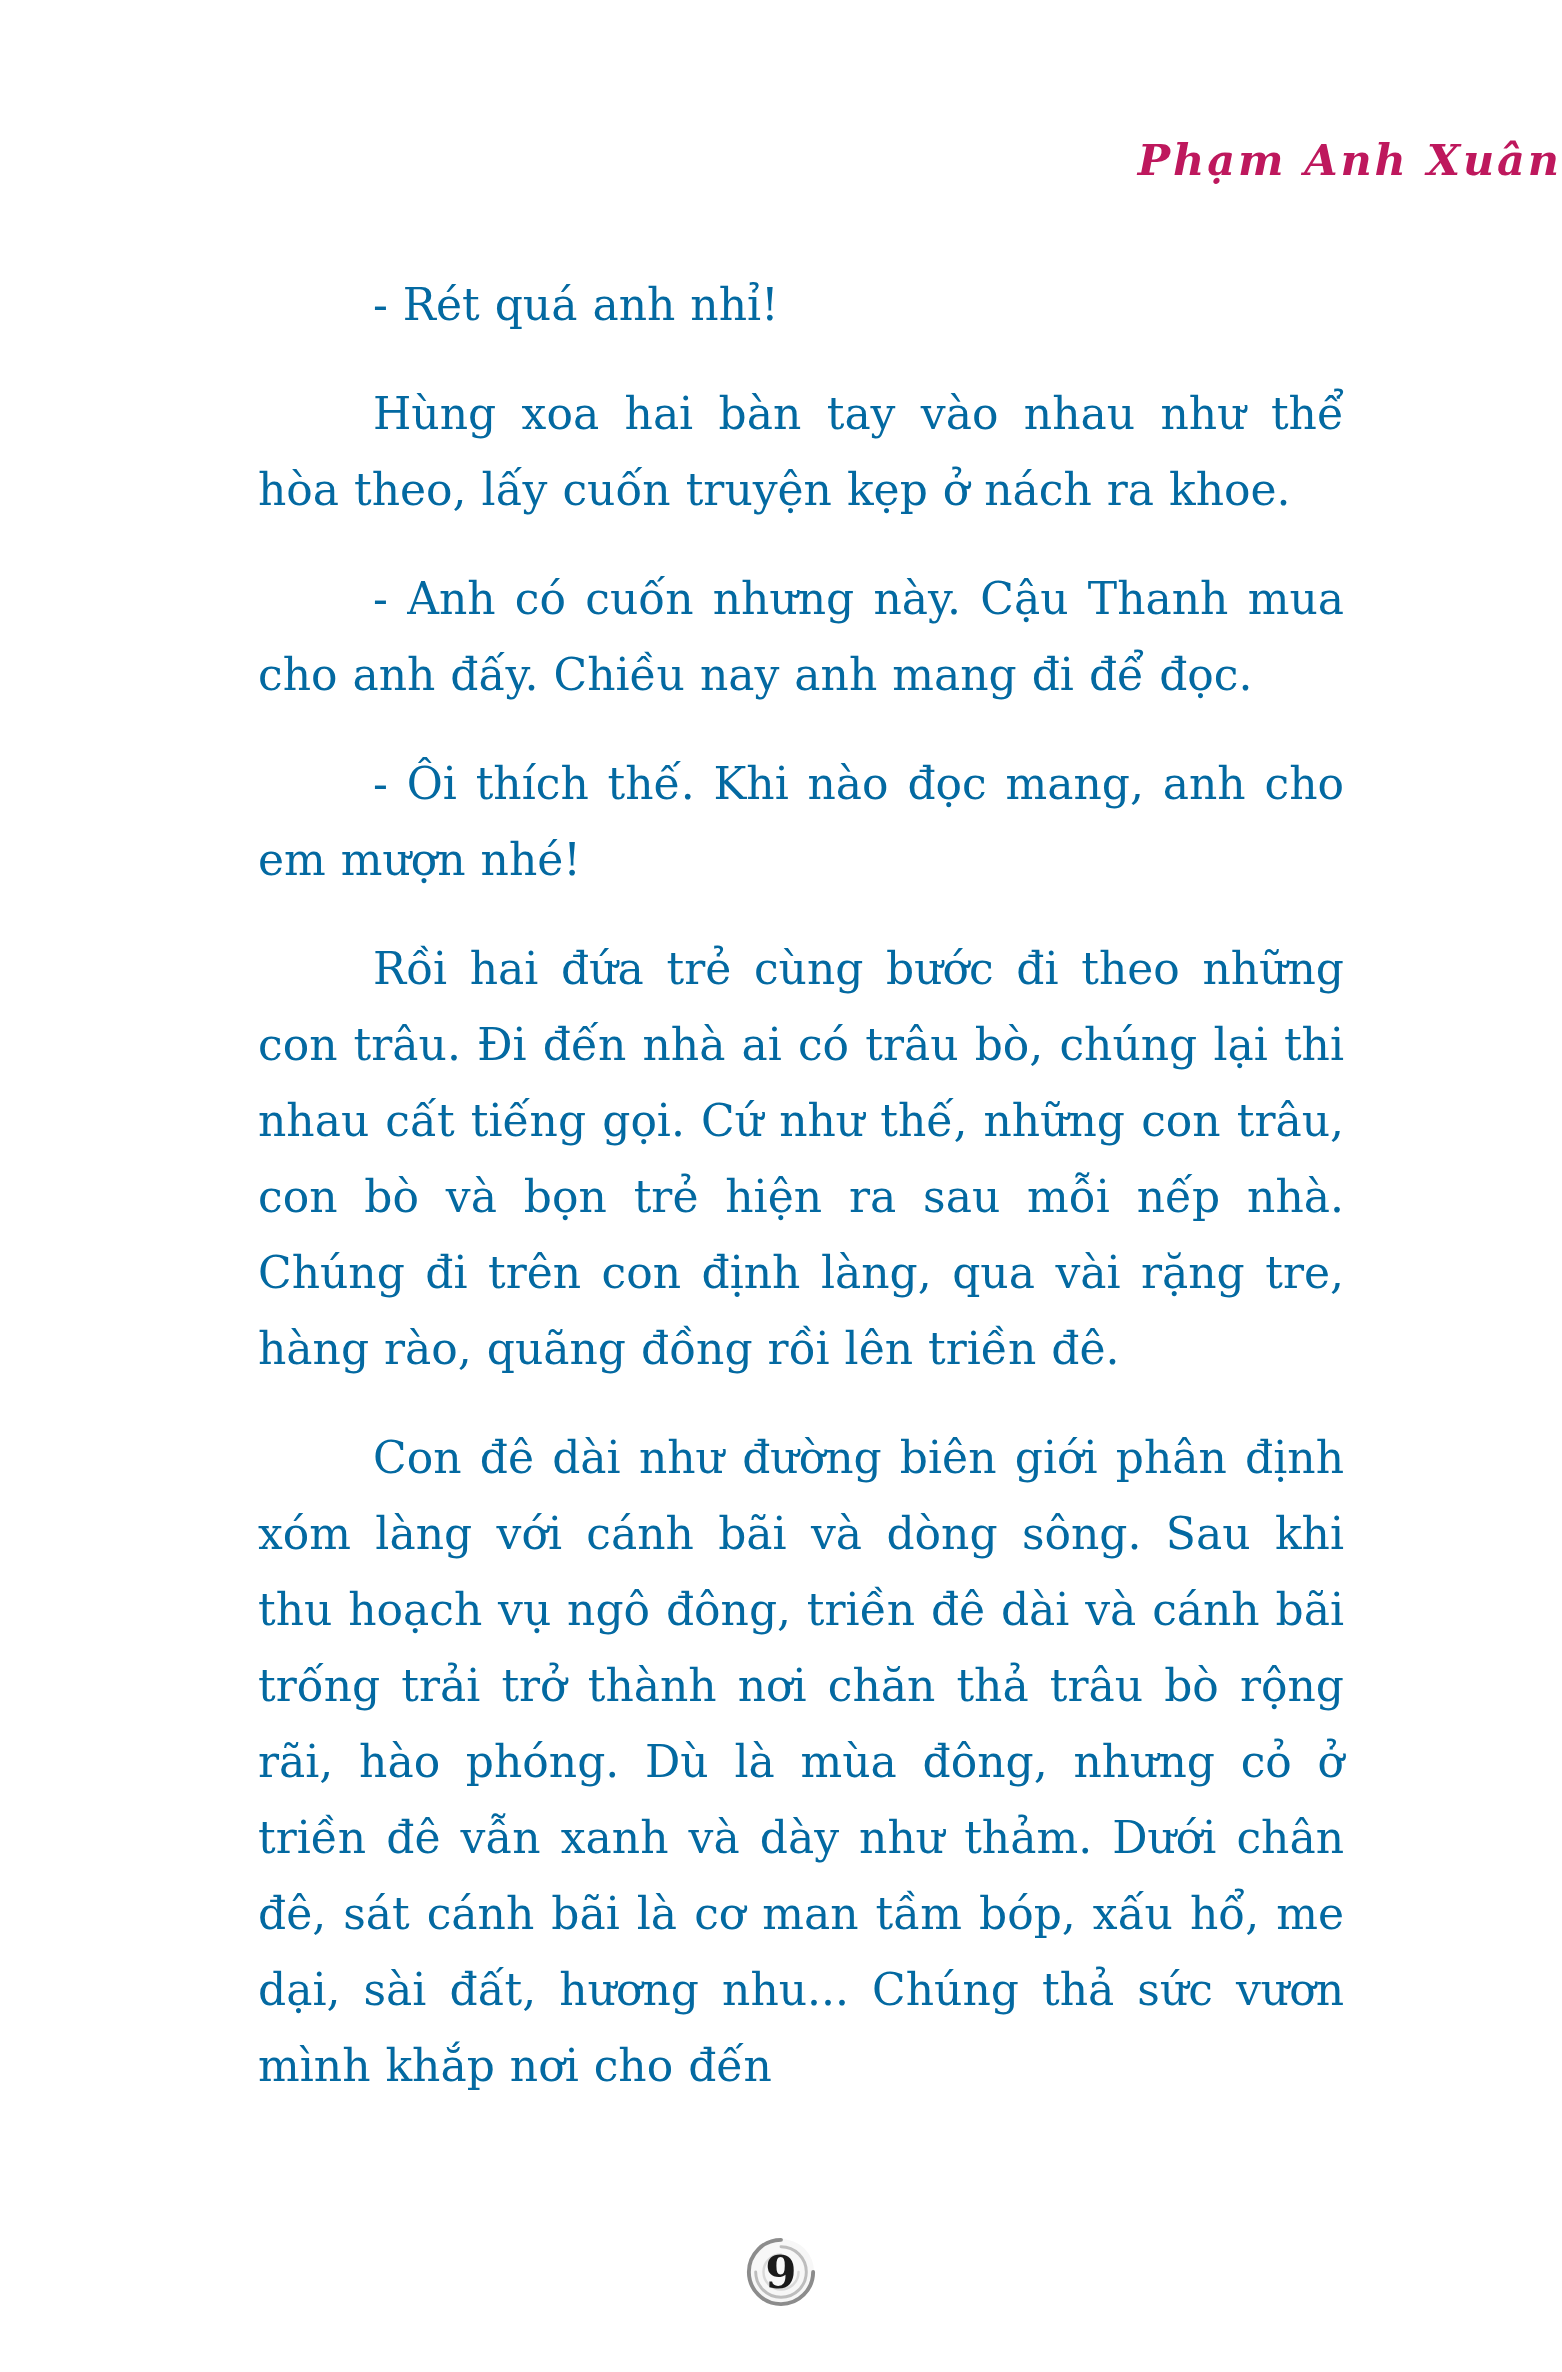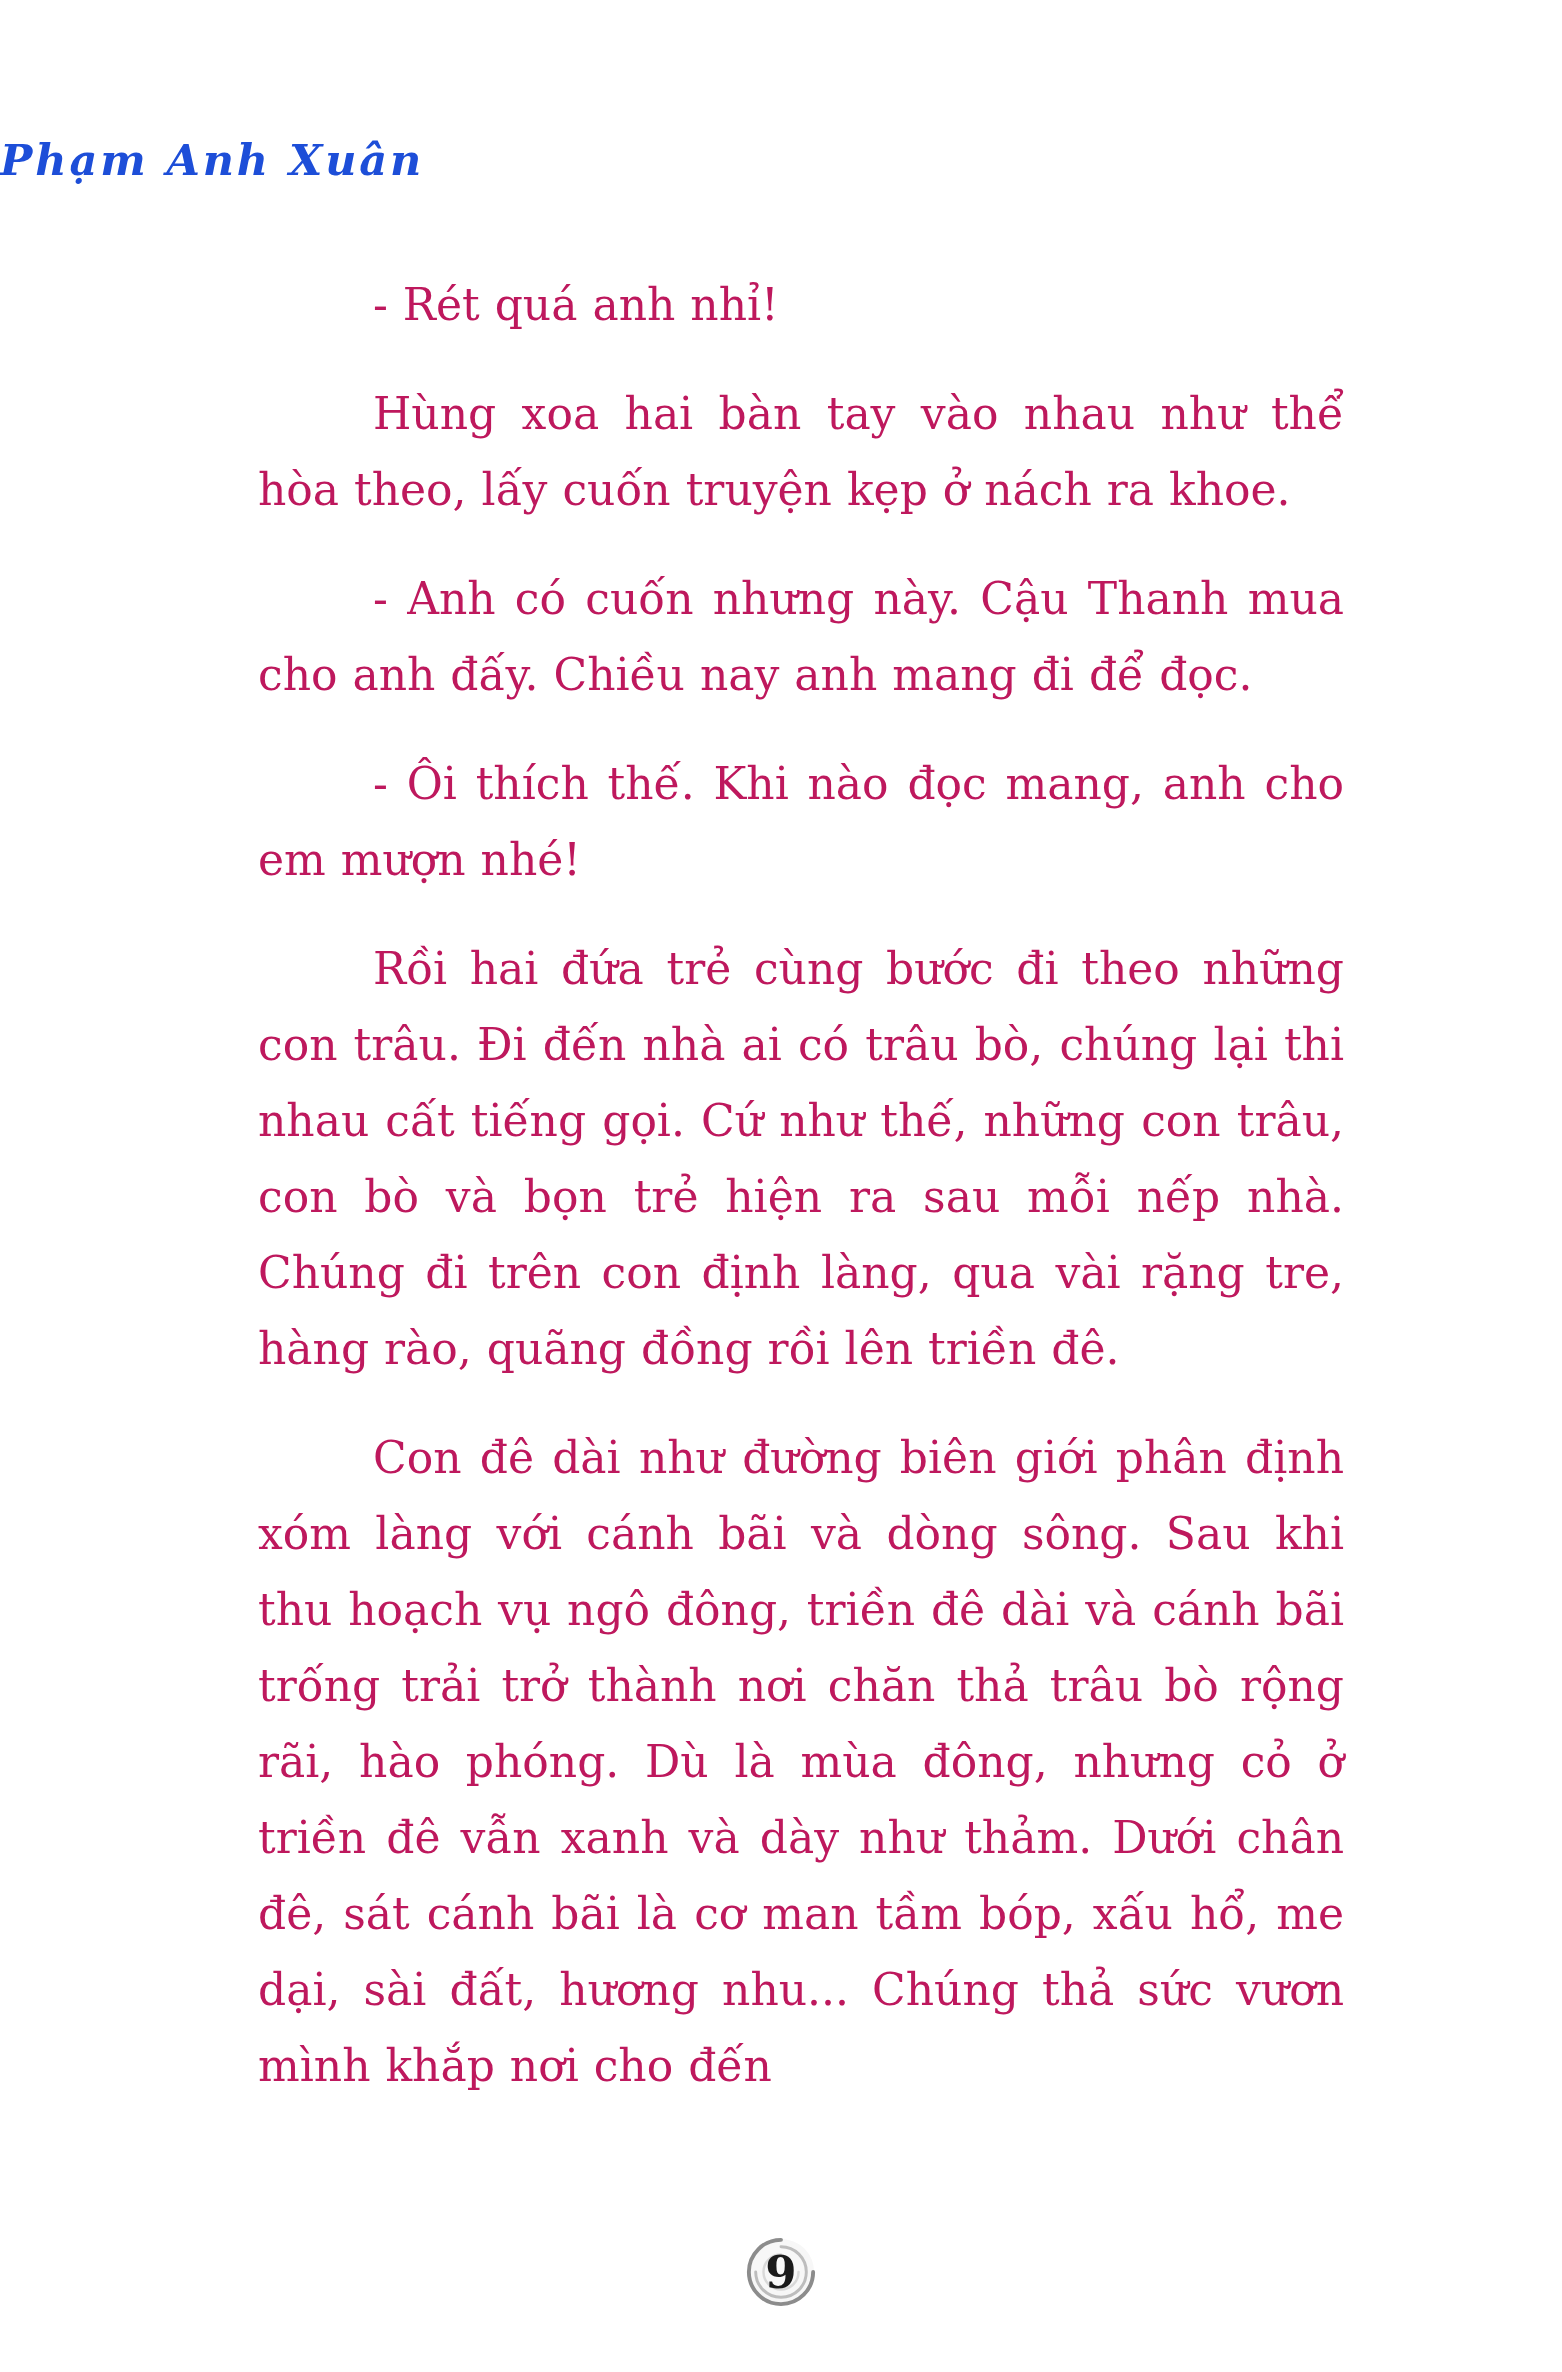--- a/index.html
+++ b/index.html
@@ -14,41 +14,41 @@
     background: #ffffff;
     font-family: "DejaVu Serif", serif;
     color: #1c1c1c;
     overflow: hidden;
   }
   .running-header {
     position: absolute;
     top: 135px;
     left: 0;
     width: 100%;
-    text-align: left;
+    text-align: right;
     font-family: "DejaVu Serif", serif;
     font-style: italic;
     font-weight: bold;
     font-size: 43px;
     letter-spacing: 2.9px;
-    color: #1d4ed8;
+    color: #be185d;
   }
   .content {
     position: absolute;
     top: 267px;
     left: 258px;
     width: 1086px;
   }
   .content p {
     margin: 0 0 33px 0;
     font-size: 44px;
     line-height: 76px;
     text-align: justify;
     text-indent: 115px;
-    color: #be185d;
+    color: #0369a1;
     word-spacing: 1px;
   }
   .page-number-badge {
     position: absolute;
     top: 2235px;
     left: 50%;
     transform: translateX(-50%);
     width: 74px;
     height: 74px;
   }

